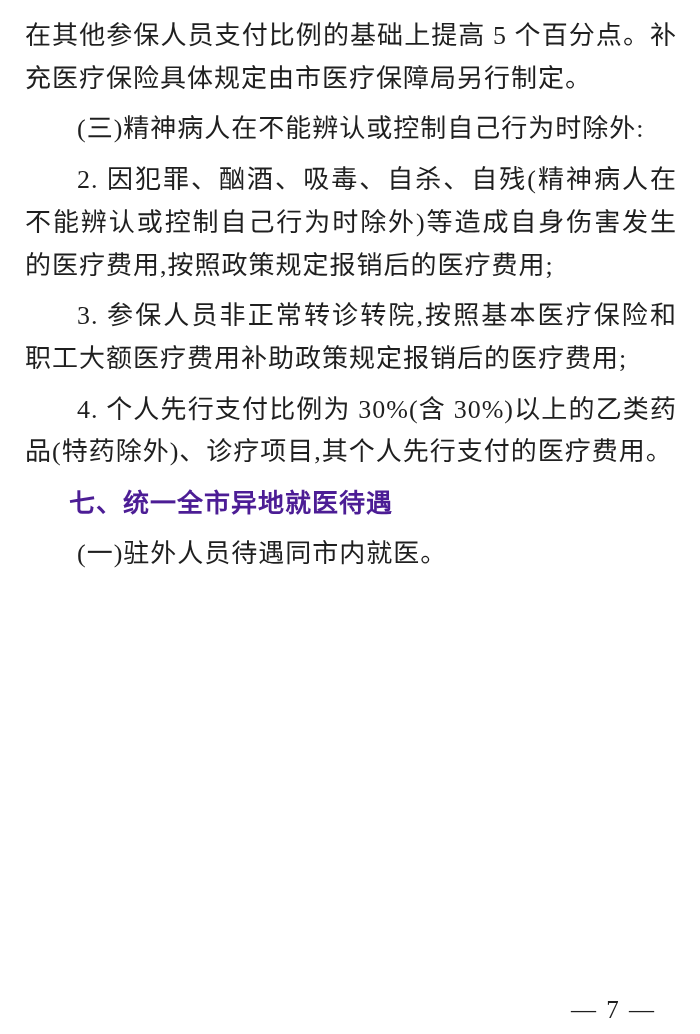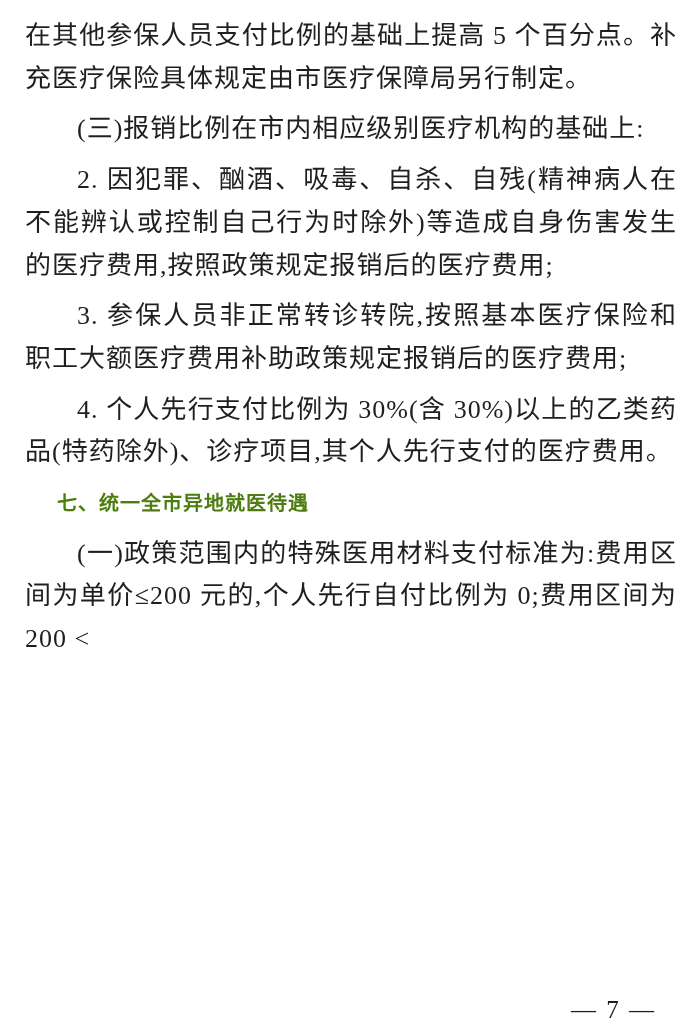--- a/index.html
+++ b/index.html
@@ -36,23 +36,23 @@
     letter-spacing: 1px;
     word-break: break-all;
   }
   .para.indent {
     text-indent: 2em;
   }
   .heading {
     margin: 0;
     font-family: "Liberation Sans", "DejaVu Sans", sans-serif;
     font-weight: bold;
-    font-size: 20px;
+    font-size: 26px;
     line-height: 42.7px;
-    color: #4d7c0f;
+    color: #4c1d95;
     letter-spacing: 1px;
   }
   .heading.indent {
     text-indent: 2em;
   }
   .page-number {
     position: absolute;
     right: 44px;
     bottom: 12px;
     font-size: 25px;
@@ -61,21 +61,21 @@
     color: #1f1f1f;
     font-family: "Liberation Serif", "DejaVu Serif", serif;
   }
 </style>
 </head>
 <body>
 
 <div class="page">
   <div class="content">
       <p class="para">在其他参保人员支付比例的基础上提高 5 个百分点。补充医疗保险具体规定由市医疗保障局另行制定。</p>
-      <p class="para indent">(三)报销比例在市内相应级别医疗机构的基础上:</p>
+      <p class="para indent">(三)精神病人在不能辨认或控制自己行为时除外:</p>
       <p class="para indent">2. 因犯罪、酗酒、吸毒、自杀、自残(精神病人在不能辨认或控制自己行为时除外)等造成自身伤害发生的医疗费用,按照政策规定报销后的医疗费用;</p>
       <p class="para indent">3. 参保人员非正常转诊转院,按照基本医疗保险和职工大额医疗费用补助政策规定报销后的医疗费用;</p>
       <p class="para indent">4. 个人先行支付比例为 30%(含 30%)以上的乙类药品(特药除外)、诊疗项目,其个人先行支付的医疗费用。</p>
       <p class="heading indent">七、统一全市异地就医待遇</p>
-      <p class="para indent">(一)政策范围内的特殊医用材料支付标准为:费用区间为单价≤200 元的,个人先行自付比例为 0;费用区间为 200 &lt;</p>
+      <p class="para indent">(一)驻外人员待遇同市内就医。</p>
     </div>
   <div class="page-number">— 7 —</div>
 </div>
 
 </body></html>

